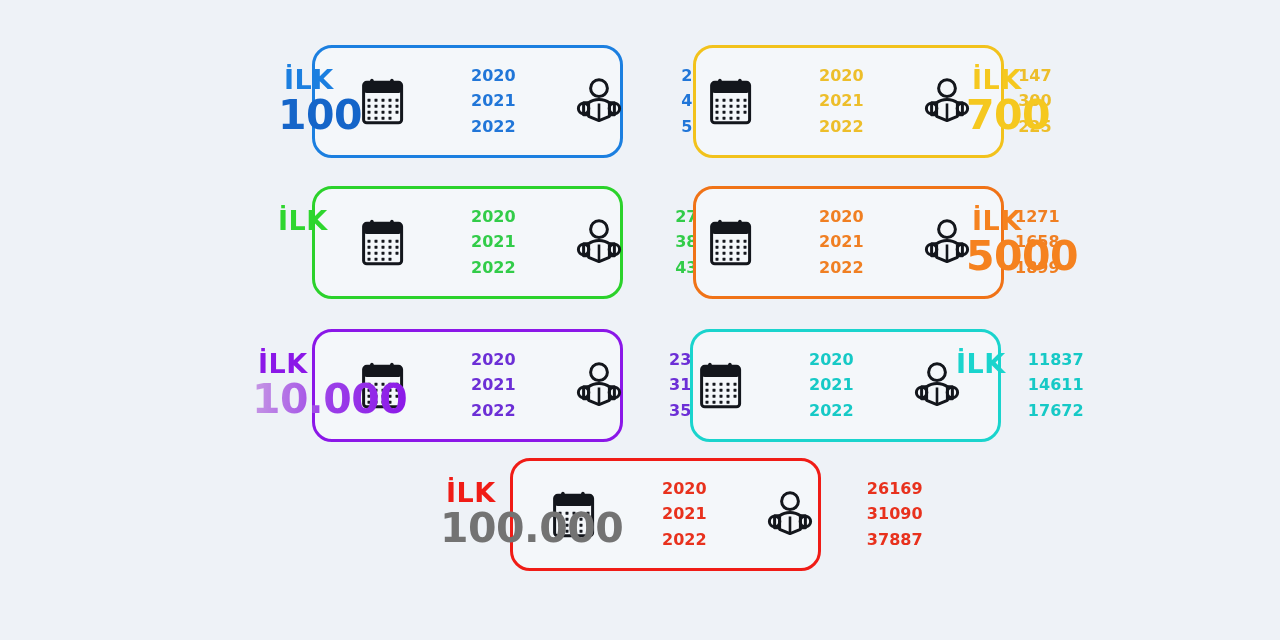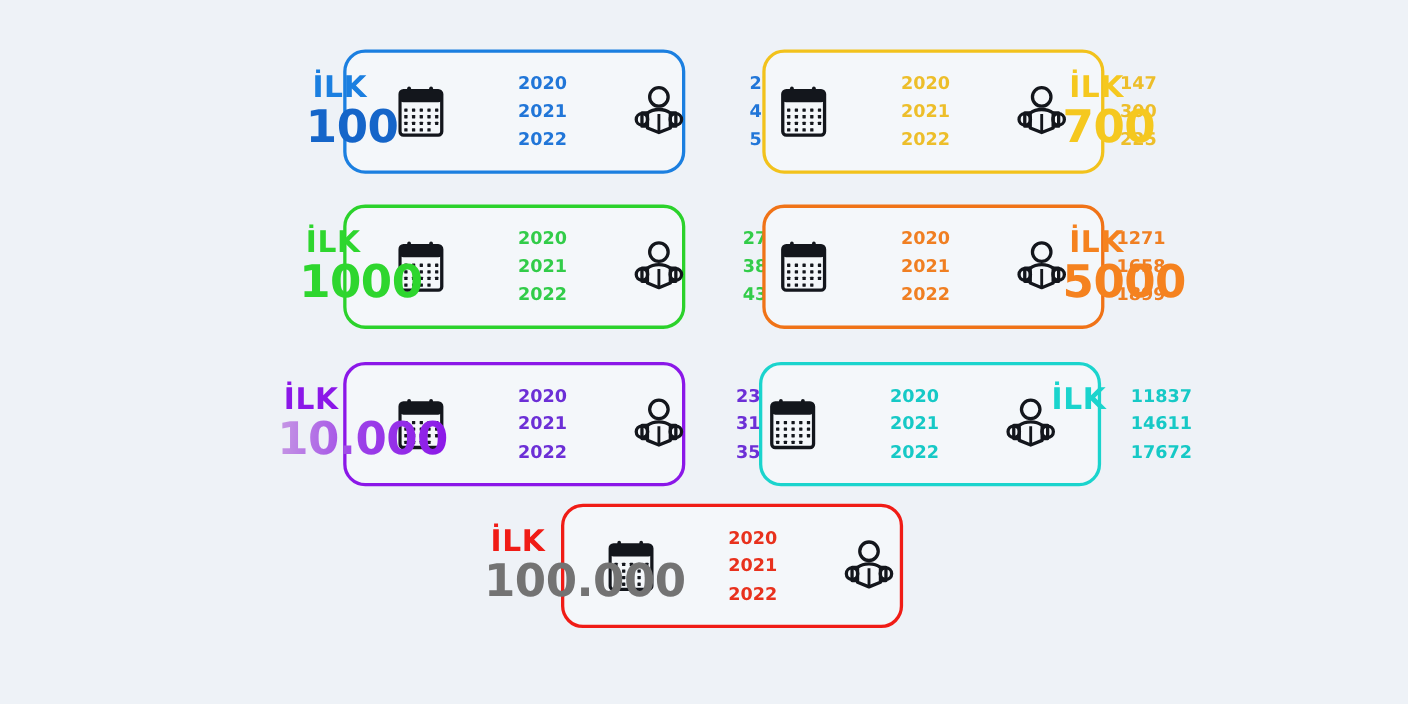--- a/index.html
+++ b/index.html
@@ -273,21 +273,20 @@
         </div>
         <div class="num-col" style="color: rgb(50, 204, 73); margin-left: 42px; min-width: 45px;">
           <span>279</span>
           <span>387</span>
           <span>436</span>
         </div>
       </div>
     </div>
     <div class="label-block" style="left: 272px; top: 207px;">
       <div class="label-ilk" style="color: rgb(46, 214, 46); margin-left: 6px;">İLK</div>
-      <div class="label-num" style="color: rgb(46, 214, 46);">1000</div>
     </div>
     <div class="card" style="left: 693px; top: 186px; width: 311px; height: 113px;">
       <div class="card-frame" style="border-color: rgb(240, 115, 23); background: rgb(244, 247, 250);"></div>
       <div class="content-row" style="left: 17px;">
         <div class="icon-cell">
           <svg width="44" height="48" viewBox="0 0 44 48" aria-hidden="true">
     <rect x="8.2" y="1.5" width="3.4" height="7.5" rx="1.7" fill="#13161c"></rect>
     <rect x="28.2" y="1.5" width="3.4" height="7.5" rx="1.7" fill="#13161c"></rect>
     <rect x="1.6" y="5.2" width="38" height="40.5" rx="3.2" fill="none" stroke="#13161c" stroke-width="3"></rect>
     <rect x="1.6" y="5.2" width="38" height="10.6" rx="3.2" fill="#13161c"></rect>
@@ -491,19 +490,24 @@
           <svg width="46" height="48" viewBox="0 0 46 48" aria-hidden="true">
     <circle cx="23" cy="11" r="8.4" fill="none" stroke="#13161c" stroke-width="3"></circle>
     <path d="M23 22.4c-6.2 0-10.4 3.2-10.4 3.2v13.6L23 43.4l10.4-4.2V25.6S29.2 22.4 23 22.4z" fill="none" stroke="#13161c" stroke-width="3" stroke-linejoin="round"></path>
     <path d="M23 26.4v17" fill="none" stroke="#13161c" stroke-width="2.6"></path>
     <circle cx="7.6" cy="31.4" r="5.2" fill="none" stroke="#13161c" stroke-width="3"></circle>
     <circle cx="38.4" cy="31.4" r="5.2" fill="none" stroke="#13161c" stroke-width="3"></circle>
     <path d="M12.6 25.6h-5v12h5" fill="none" stroke="#13161c" stroke-width="3" stroke-linejoin="round"></path>
     <path d="M33.4 25.6h5v12h-5" fill="none" stroke="#13161c" stroke-width="3" stroke-linejoin="round"></path>
   </svg>
         </div>
+        <div class="num-col" style="color: rgb(232, 49, 29); margin-left: 42px; min-width: 68px;">
+          <span>26169</span>
+          <span>31090</span>
+          <span>37887</span>
+        </div>
       </div>
     </div>
     <div class="label-block" style="left: 440px; top: 479px;">
       <div class="label-ilk" style="color: rgb(240, 28, 22); margin-left: 6px;">İLK</div>
       <div class="label-num" style="color: #737373;">100.000</div>
     </div>
   </div>
 
 </body></html>

